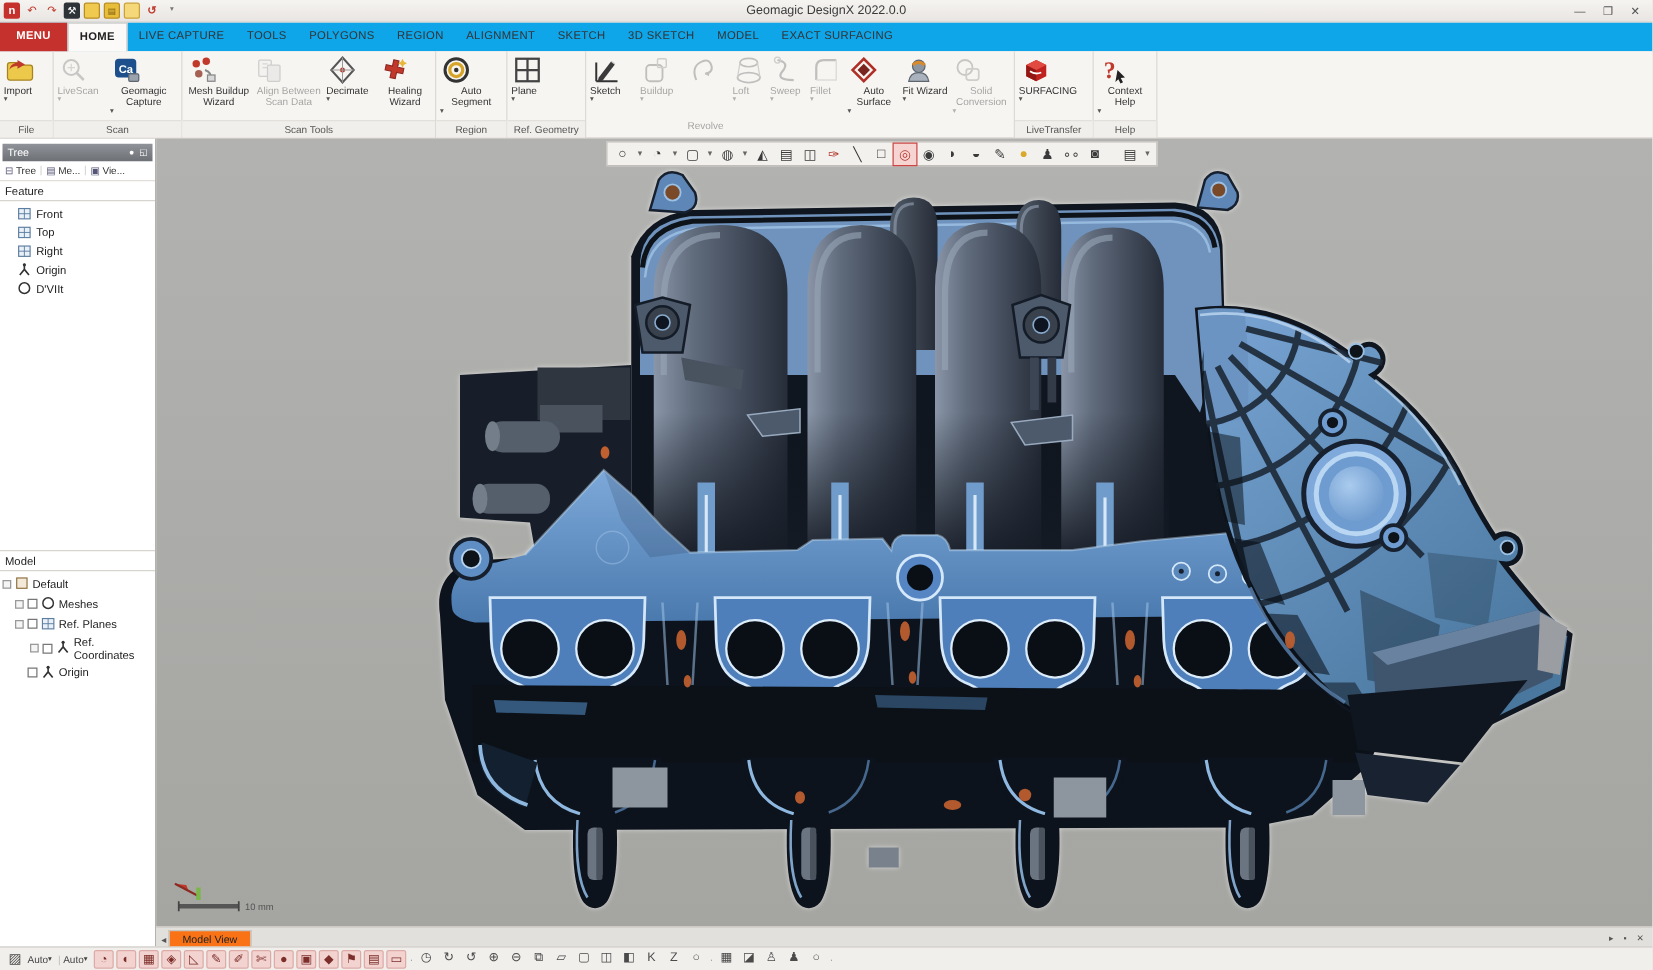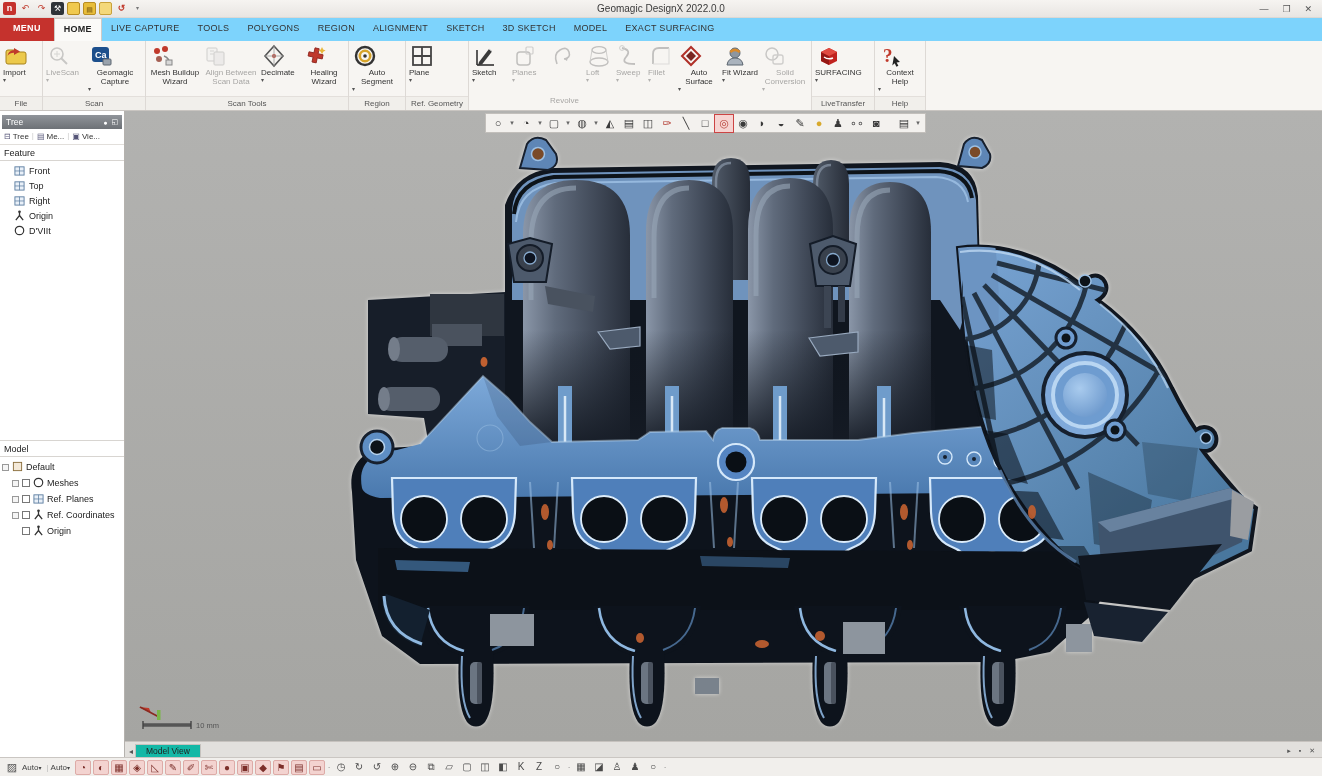--- a/index.html
+++ b/index.html
@@ -2,21 +2,21 @@
 <html><head>
 <meta charset="utf-8">
 <style>
 *{margin:0;padding:0;box-sizing:border-box;}
 html,body{width:1322px;height:776px;overflow:hidden;font-family:"Liberation Sans",sans-serif;background:#e9e7e4;}
 .titlebar{height:18px;background:linear-gradient(#f6f4f1,#e8e5e2);display:flex;align-items:center;position:relative;border-bottom:1px solid #dcd8d4;}
 .qat{display:flex;gap:3px;padding-left:3px;align-items:center;}
 .qicon{width:13px;height:13px;border-radius:2px;font-size:9px;line-height:13px;text-align:center;overflow:hidden;}
 .win-title{position:absolute;left:50%;transform:translateX(-50%);font-size:10px;color:#3a3a3a;}
 .win-controls{margin-left:auto;display:flex;gap:14px;padding-right:10px;font-size:9px;color:#555;}
-.tabrow{height:23px;background:#7dd3fc;display:flex;align-items:stretch;}
+.tabrow{height:23px;background:#0ea5e9;display:flex;align-items:stretch;}
 .tab{padding:5px 9px 4px;font-size:9px;color:#333;letter-spacing:.3px;}
 .tab.menu{background:#c5322d;color:#fff;font-weight:bold;padding:5px 13px;}
 .tab.active{background:#fbfaf8;border:1px solid #cfcbc7;border-bottom:none;font-weight:bold;color:#222;}
 .ribbon{height:70px;background:#f7f5f2;display:flex;border-bottom:1px solid #c9c5c1;}
 .rgroup{display:flex;flex-direction:column;border-right:1px solid #ddd9d5;}
 .rbuttons{flex:1;display:flex;align-items:flex-start;padding:2px 2px 0;}
 .rbtn{display:flex;flex-direction:column;align-items:flex-start;padding:1px 1px;}
 .ric{width:26px;height:24px;display:flex;align-items:center;justify-content:center;}
 .rlabel{font-size:8px;line-height:9px;text-align:center;color:#333;}
 .rbtn.disabled{opacity:.42;filter:grayscale(.85);}
@@ -39,21 +39,21 @@
 .exp{width:7px;height:7px;border:1px solid #999;background:#f5f5f5;flex:0 0 auto;}
 .vcol{flex:1;display:flex;flex-direction:column;}
 .viewport{flex:1;position:relative;background:linear-gradient(#b2b2b0,#a5a5a2);overflow:hidden;}
 .vtoolbar{position:absolute;top:2px;left:360px;height:20px;background:#f3f1ee;border:1px solid #c2bfbb;display:flex;align-items:center;padding:0 3px;gap:1px;z-index:5;}
 .vbtn{min-width:18px;height:17px;font-size:11px;display:flex;align-items:center;justify-content:center;color:#3a3a3a;}
 .vbtn.active{background:#f6d4d2;outline:1px solid #cc4444;}
 .vbtn.sm{font-size:7px;min-width:8px;color:#666;}
 svg.model{position:absolute;left:0;top:0;width:100%;height:100%;}
 .triad{position:absolute;left:8px;bottom:8px;z-index:4;}
 .bottomtabs{height:16px;background:#e2e0dd;display:flex;align-items:flex-end;position:relative;border-top:1px solid #c6c2be;}
-.btab{background:#14b8a6;border:1px solid #c6c2be;border-bottom:none;font-size:8.5px;color:#222;padding:1px 10px 1px;}
+.btab{background:#f97316;border:1px solid #c6c2be;border-bottom:none;font-size:8.5px;color:#222;padding:1px 10px 1px;}
 .btarr{font-size:8px;color:#555;padding:0 2px 1px 4px;}
 .btright{position:absolute;right:4px;bottom:2px;font-size:7px;color:#555;letter-spacing:3px;}
 .btoolbar{height:19px;background:#f1efec;border-top:1px solid #cac6c2;display:flex;align-items:center;gap:2px;padding-left:4px;font-size:8px;color:#444;}
 .bsel{display:flex;align-items:center;gap:0;margin-right:3px;}
 .bico{width:16px;height:15px;font-size:10px;line-height:14px;text-align:center;color:#4a4a4a;}
 .bico.pink{background:#f3d3d0;border:1px solid #ddaba7;border-radius:2px;color:#7c2f2a;}
 .bdot{width:4px;text-align:center;color:#888;font-size:8px;}
 </style>
 </head>
 <body>
@@ -226,21 +226,21 @@
           <span class="rlabel">Sketch</span>
           <span class="rarrow">▾</span>
         </div>
         <div class="rbtn disabled" style="width: 38px;">
           <span class="ric">
             <svg width="24" height="24" viewBox="0 0 24 24">
               <rect x="4" y="8" width="13" height="13" rx="3" fill="none" stroke="#777" stroke-width="1.5"></rect>
               <rect x="13" y="3" width="7" height="7" rx="1" fill="none" stroke="#999" stroke-width="1.2"></rect>
             </svg>
           </span>
-          <span class="rlabel">Planes</span>
+          <span class="rlabel">Buildup</span>
           <span class="rarrow">▾</span>
         </div>
         <div class="rbtn disabled" style="width: 36px; gap: 28px;">
           <span class="ric">
             <svg width="24" height="24" viewBox="0 0 24 24">
               <path d="M6 20 Q2 10 9 6 Q16 2 18 8 Q20 14 13 15" fill="none" stroke="#777" stroke-width="1.6"></path>
               <path d="M13 15 l4 -2 -1 4 Z" fill="#777"></path>
             </svg>
           </span>
           <span class="rlabel">Revolve</span>
@@ -416,21 +416,21 @@
         </div>
         <div class="mitem" style="padding-left: 12px;">
           <span class="exp"></span>
           <span class="chk"></span>
           <span class="tico"><svg width="11" height="11" viewBox="0 0 12 12">
               <rect x="1" y="2" width="10" height="9" fill="#e9f0f8" stroke="#5b7da0"></rect>
               <path d="M6 2 v9 M1 6.5 h10" stroke="#5b7da0" stroke-width=".8"></path>
             </svg></span>
           <span>Ref. Planes</span>
         </div>
-        <div class="mitem" style="padding-left: 12px;">
+        <div class="mitem" style="padding-left: 24px;">
           <span class="exp"></span>
           <span class="chk"></span>
           <span class="tico"><svg width="11" height="11" viewBox="0 0 12 12">
               <path d="M6 1 V6 L2 11 M6 6 L10 11" stroke="#333" stroke-width="1.4" fill="none"></path>
               <circle cx="6" cy="2" r="1.4" fill="#333"></circle>
             </svg></span>
           <span>Ref. Coordinates</span>
         </div>
         <div class="mitem" style="padding-left: 22px;">
           <span class="chk"></span>

